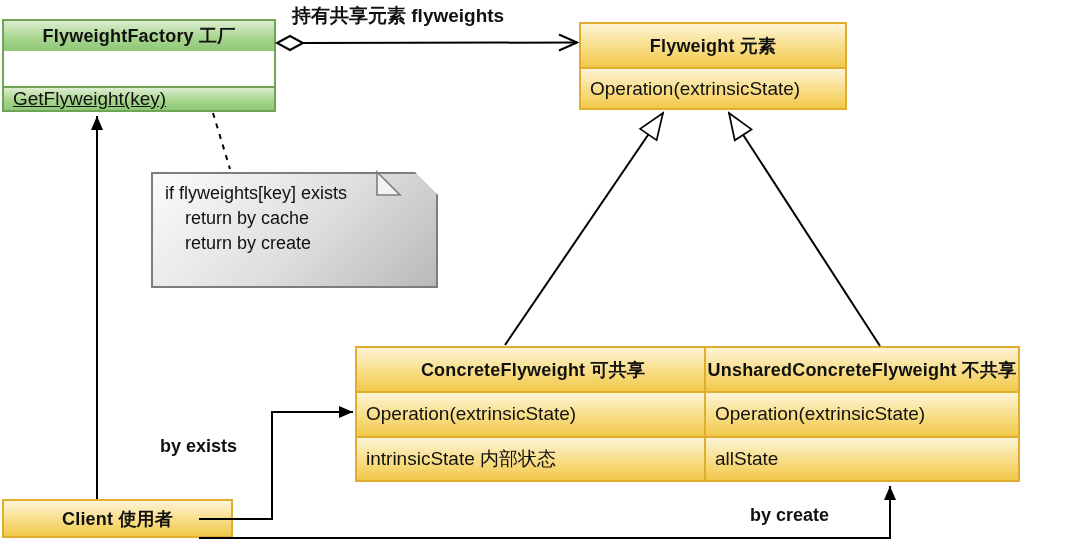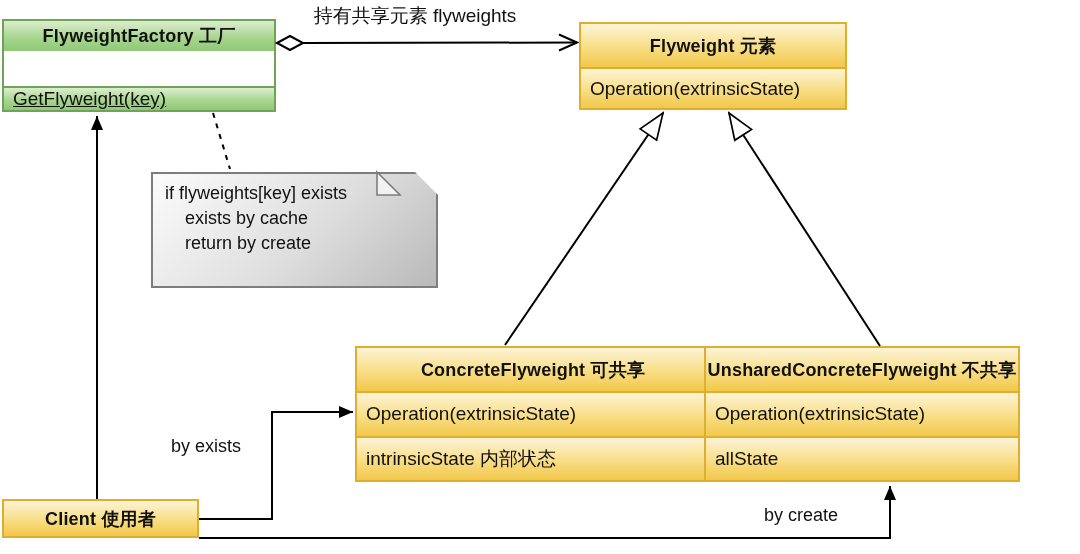--- a/index.html
+++ b/index.html
@@ -30,35 +30,35 @@
   #flyweight .member{flex:1;}
 
   #concrete{left:355px;top:346px;width:356px;height:136px;}
   #concrete .title{height:43px;}
   #concrete .member{flex:1;}
 
   #unshared{left:704px;top:346px;width:316px;height:136px;}
   #unshared .title{height:43px;}
   #unshared .member{flex:1;}
 
-  #client{left:2px;top:499px;width:197px;height:39px;}
+  #client{left:2px;top:499px;width:231px;height:39px;}
   #client .title{flex:1;}
 
   
   #note{
     position:absolute;left:151px;top:172px;width:287px;height:116px;box-sizing:border-box;
     background:linear-gradient(135deg,#fbfbfb 0%,#dedede 55%,#b9b9b9 100%);
     border:2px solid #7d7d7d;
     clip-path:polygon(0 0,calc(100% - 23px) 0,100% 23px,100% 100%,0 100%);
     padding:7px 0 0 12px;
   }
   .note-line{font-size:18px;line-height:25px;white-space:pre;}
 
   
-  .edge-label{position:absolute;font-size:18px;white-space:nowrap;text-align:center;}
+  .edge-label{position:absolute;font-size:18px;white-space:nowrap;text-align:left;font-weight:bold;}
   #agg-label{left:292px;top:3px;width:246px;font-size:19px;}
   #cache-label{left:160px;top:436px;width:92px;}
   #create-label{left:750px;top:505px;width:102px;}
 
   
   #connectors{position:absolute;left:0;top:0;z-index:5;pointer-events:none;}
   .solid{stroke:#000;stroke-width:2;fill:none;}
   .dashed{stroke:#000;stroke-width:2;fill:none;stroke-dasharray:5 6;}
 </style>
 </head>
@@ -87,21 +87,21 @@
     <div class="row member">Operation(extrinsicState)</div>
     <div class="row member">allState</div>
   </div>
 
   <div class="uml yellow" id="client">
     <div class="row title">Client 使用者</div>
   </div>
 
   <div id="note">
     <div class="note-line">if flyweights[key] exists</div>
-    <div class="note-line">    exists by cache</div>
+    <div class="note-line">    return by cache</div>
     <div class="note-line">    return by create</div>
   </div>
 
   <div class="edge-label" id="agg-label">持有共享元素 flyweights</div>
   <div class="edge-label" id="cache-label">by exists</div>
   <div class="edge-label" id="create-label">by create</div>
 
   <svg id="connectors" width="1080" height="554" viewBox="0 0 1080 554">
     <defs>
       <marker id="mArrow" markerUnits="userSpaceOnUse" markerWidth="16" markerHeight="14" refX="15" refY="7" orient="auto">

